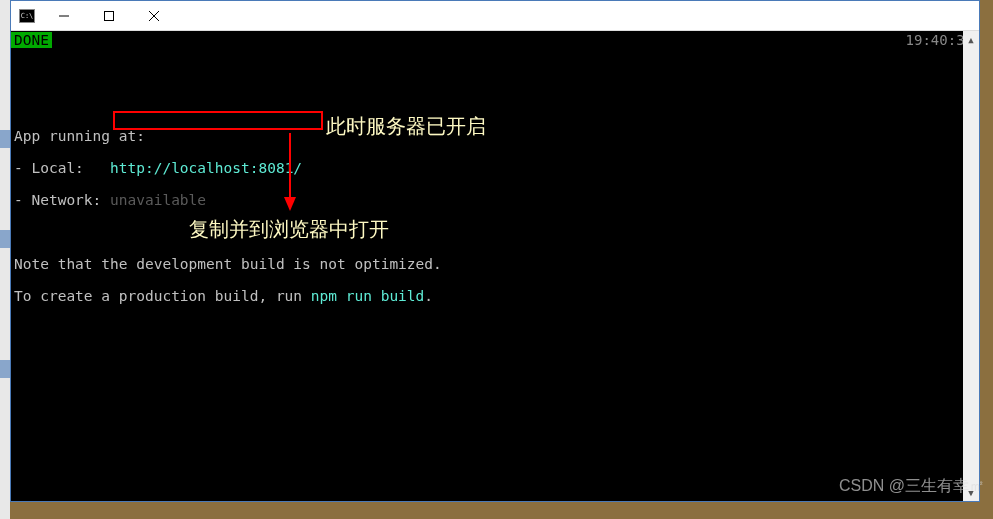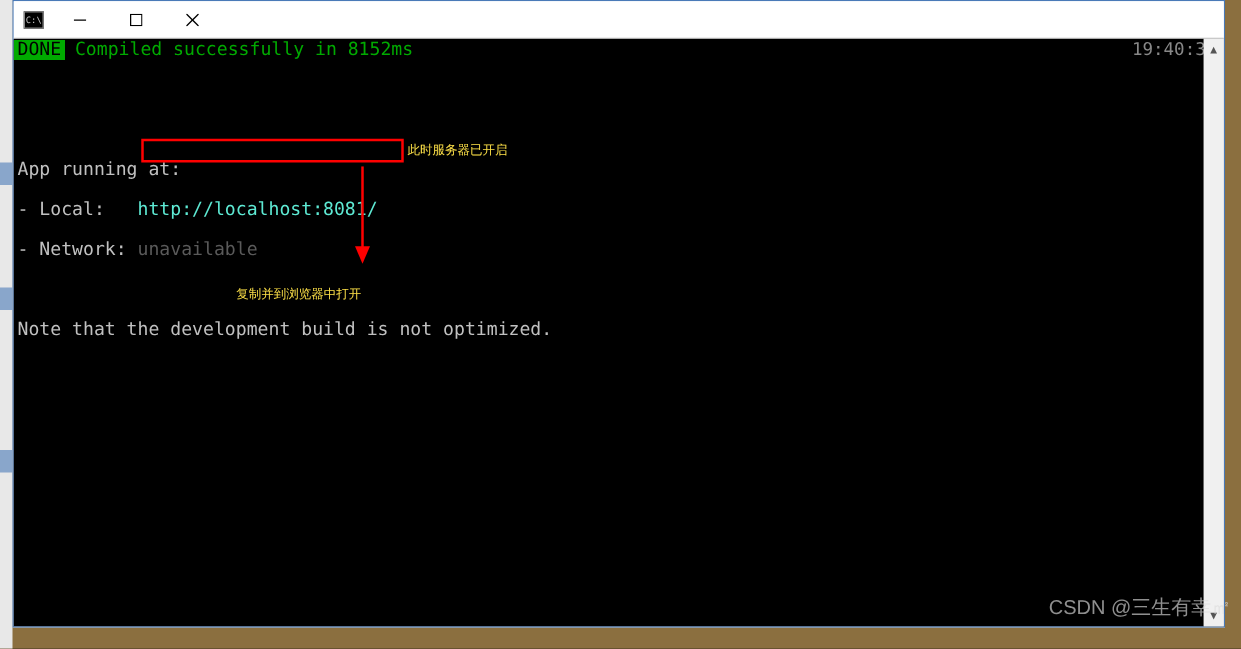--- a/index.html
+++ b/index.html
@@ -104,27 +104,27 @@
       pointer-events: none;
     }
     .red-box.url-box {
       left: 113px;
       top: 111px;
       width: 210px;
       height: 19px;
     }
     .annotation {
       position: absolute;
-      color: #fde047;
-      font-size: 10px;
+      color: #fef9c3;
+      font-size: 20px;
       font-family: Liberation Serif, serif;
       white-space: nowrap;
     }
     .annotation.a1 { left: 326px; top: 113px; }
-    .annotation.a2 { left: 189px; top: 228px; }
+    .annotation.a2 { left: 189px; top: 216px; }
     .arrow {
       position: absolute;
       left: 280px;
       top: 133px;
       pointer-events: none;
     }
     .scrollbar {
       position: absolute;
       right: 0;
       top: 30px;
@@ -197,35 +197,35 @@
             <line x1="0" y1="0" x2="10" y2="10" stroke="#000" stroke-width="1"></line>
             <line x1="10" y1="0" x2="0" y2="10" stroke="#000" stroke-width="1"></line>
           </svg>
       </div>
     </div>
   </div>
 
   <div class="terminal">
     <div class="status-line">
       <span class="done-badge">DONE</span>
-      <span class="compiled">Compiled successfully in 8152ms</span>
     </div>
     <div class="timestamp">19:40:32</div>
 
     <div class="term-body">
 <span style="display: block;">
 </span>
 <span style="display: block;">
 </span>
 <span style="display: block;">App running at:</span>
 <span style="display: block;"><span>- Local:   </span><span class="link">http://localhost:8081/</span></span>
 <span style="display: block;"><span>- Network: </span><span class="dim">unavailable</span></span>
 <span style="display: block;">
 </span>
 <span style="display: block;">Note that the development build is not optimized.</span>
+<span style="display: block;"><span>To create a production build, run </span><span class="link">npm run build</span><span>.</span></span>
     </div>
   </div>
 
   <div class="scrollbar">
     <div class="scroll-btn">▲</div>
     <div class="scroll-track"></div>
     <div class="scroll-btn">▼</div>
   </div>
 </div>
 

